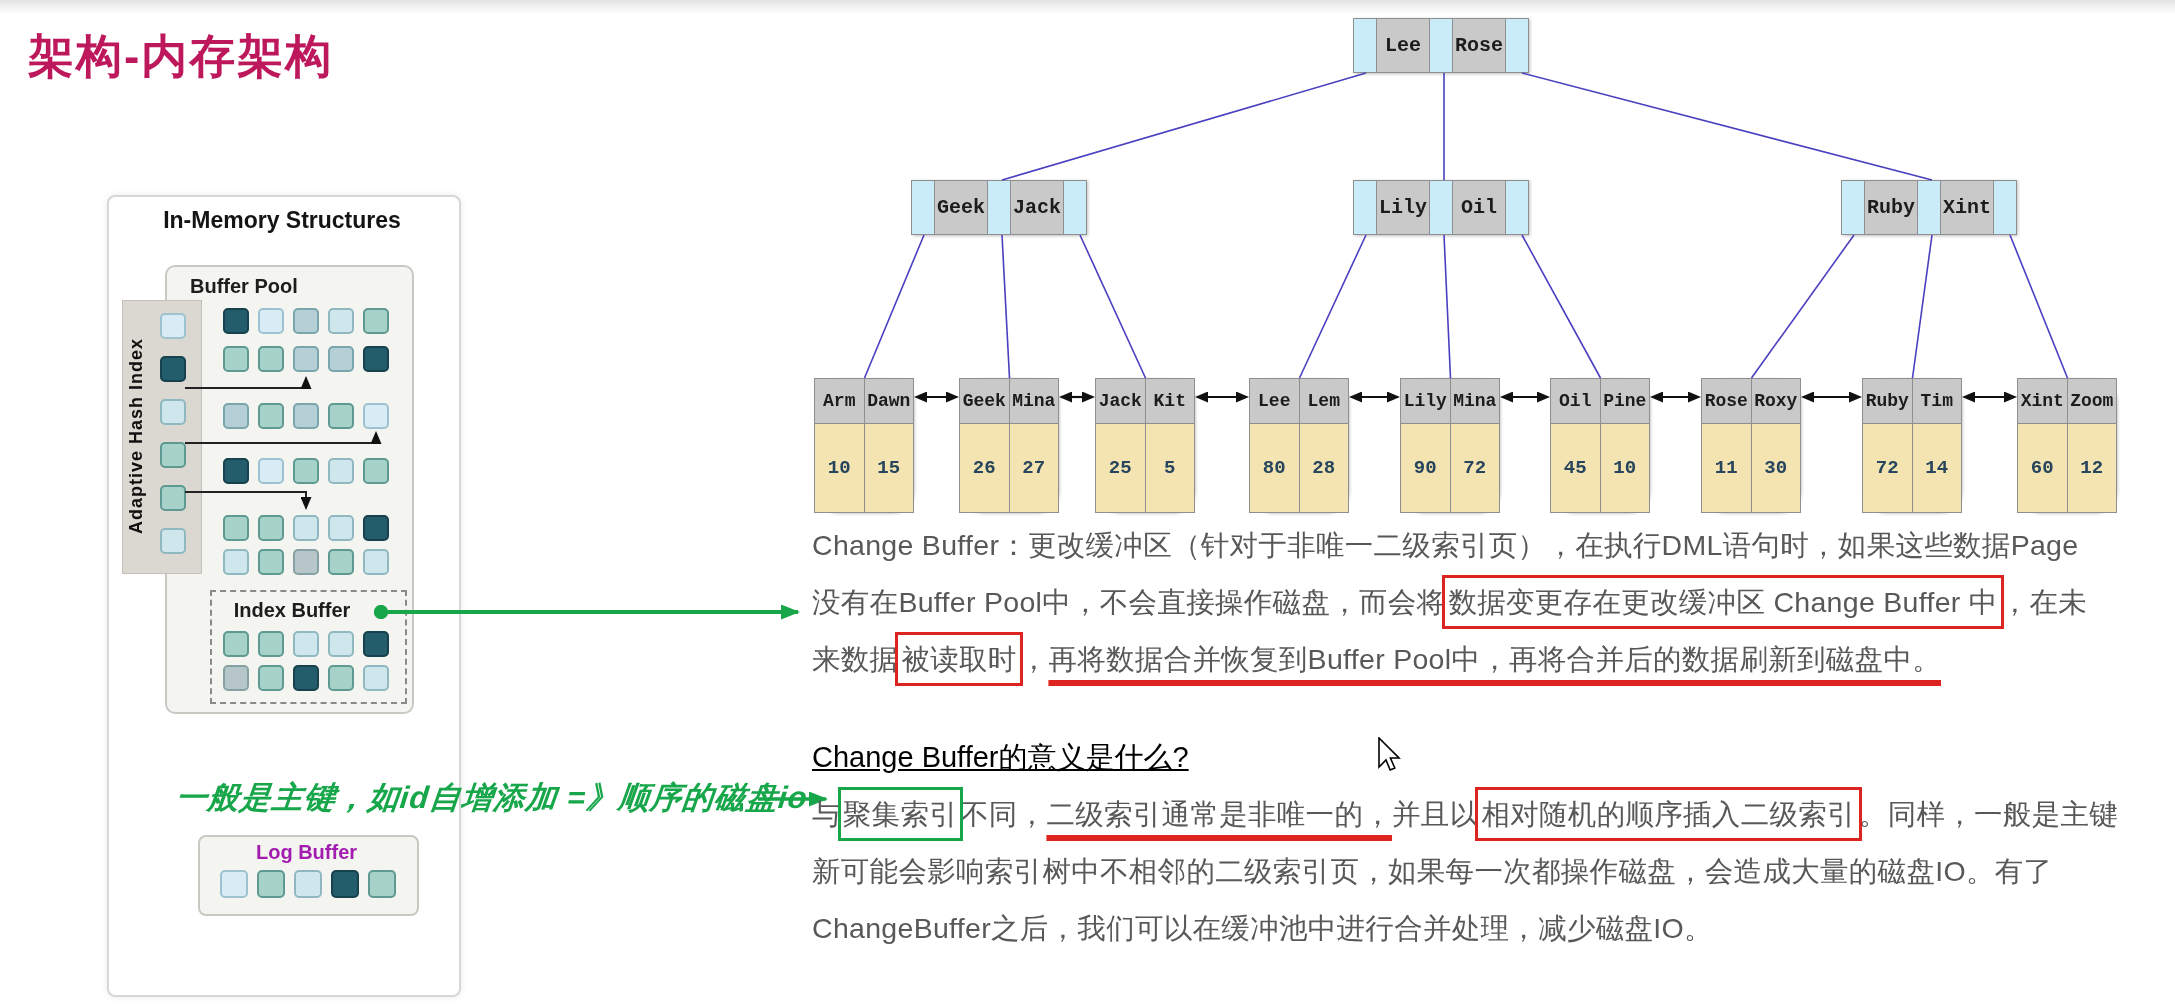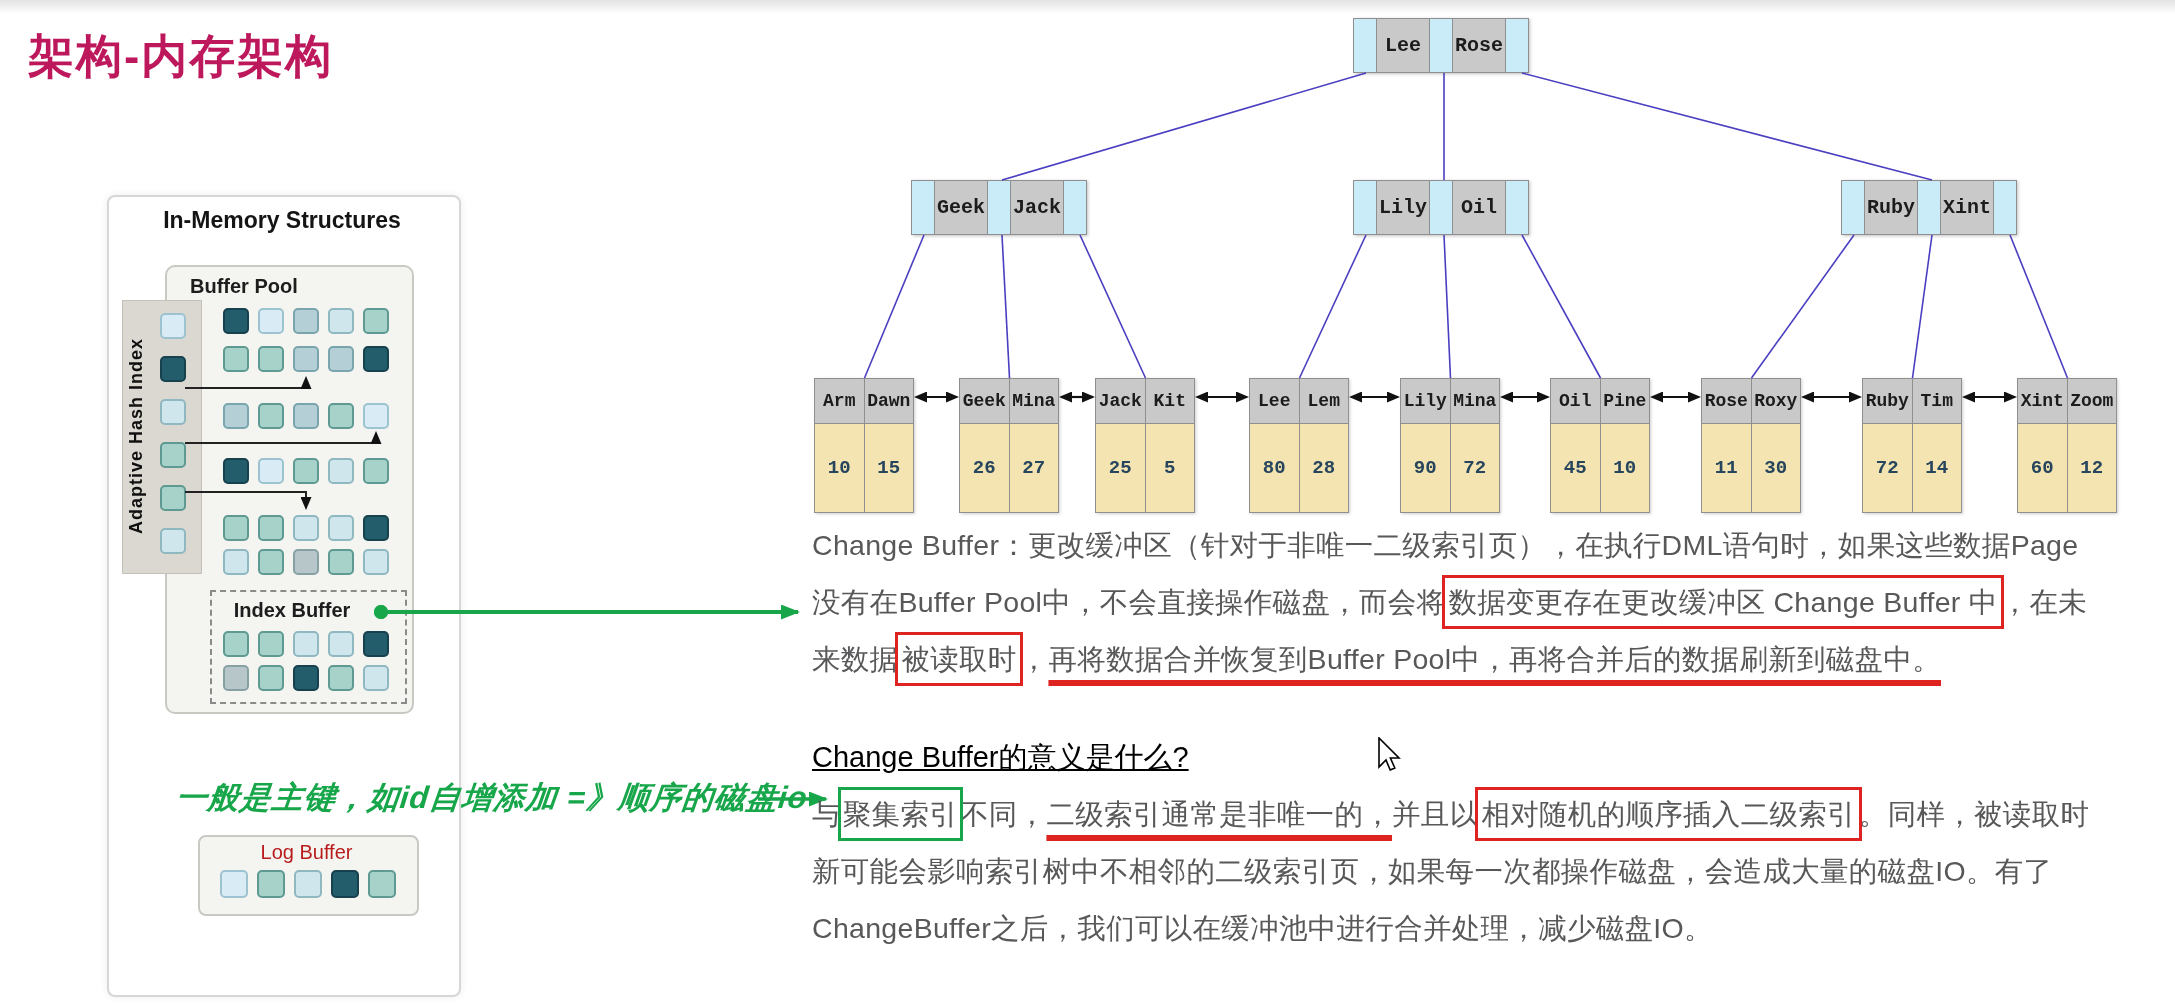--- a/index.html
+++ b/index.html
@@ -28,32 +28,32 @@
   .sq{width:26px;height:26px;border-radius:5px;border:2px solid #888;box-sizing:border-box;}
   .sq.lg{width:28px;height:28px;}
   .cb-box{position:absolute;left:210px;top:590px;width:193px;height:110px;
           border:2px dashed #8a8a8a;}
   .cb-label{position:absolute;left:212px;top:599px;width:160px;text-align:center;
             font-size:20px;font-weight:bold;color:#1d1d1d;}
   .cb-dot{position:absolute;left:374px;top:605px;width:14px;height:14px;border-radius:50%;}
   .log-panel{position:absolute;left:198px;top:835px;width:217px;height:77px;background:#f4f4f1;
              border:2px solid #c9c9c4;border-radius:8px;}
   .log-title{position:absolute;left:198px;top:841px;width:217px;text-align:center;
-             font-size:20px;font-weight:normal;color:#b91c1c;}
+             font-size:20px;font-weight:bold;color:#a21caf;}
   .green-note{position:absolute;left:176px;top:777px;font-size:31px;font-weight:bold;
               font-style:italic;transform:skewX(-6deg);white-space:nowrap;letter-spacing:1px;}
   
   .tnode{position:absolute;height:55px;display:flex;background:#fff;
          box-shadow:1px 1px 3px rgba(0,0,0,0.25);}
   .tc{height:100%;box-sizing:border-box;border:1px solid #8f8f8f;margin-left:-1px;
       display:flex;align-items:center;justify-content:center;}
   .tc.p{width:24px;background:#c9ecf8;}
   .tc.k{width:54px;background:#c9c9c9;font-family:"Liberation Mono",monospace;
         font-weight:bold;font-size:20px;color:#1c1c1c;}
-  .leaf{position:absolute;width:99px;display:flex;box-shadow:1px 1px 3px rgba(0,0,0,0.2);}
+  .leaf{position:absolute;width:99px;display:flex;box-shadow:1px 1px 3px rgba(0,0,0,0.2);border-radius:23px;}
   .lcol{flex:1;border:1px solid #8f8f8f;margin-left:-1px;box-sizing:border-box;}
   .lhead{height:44px;background:#c9c9c9;border-bottom:1px solid #8f8f8f;display:flex;
          align-items:center;justify-content:center;font-family:"Liberation Mono",monospace;
          font-weight:bold;font-size:18px;color:#1c1c1c;}
   .lval{height:88px;background:#f3e4b1;display:flex;align-items:center;justify-content:center;
         font-family:"Liberation Mono",monospace;font-weight:bold;font-size:19px;color:#27455c;}
   #overlay{position:absolute;left:0;top:0;pointer-events:none;}
   
   .textcol{position:absolute;left:812px;width:1365px;color:#58585a;}
   .tline{white-space:nowrap;height:57px;line-height:57px;font-size:28.5px;letter-spacing:0.3px;}
@@ -319,21 +319,21 @@
 
   <div class="textcol" style="top:517px;">
     <div class="tline"><span>Change Buffer：更改缓冲区（针对于非唯一二级索引页），在执行DML语句时，如果这些数据Page</span></div>
     <div class="tline"><span>没有在Buffer Pool中，不会直接操作磁盘，而会将</span><span class="rbox">数据变更存在更改缓冲区 Change Buffer 中</span><span>，在未</span></div>
     <div class="tline"><span>来数据</span><span class="rbox">被读取时</span><span>，</span><span class="rline">再将数据合并恢复到Buffer Pool中，再将合并后的数据刷新到磁盘中。</span></div>
   </div>
 
   <div class="heading" style="color: #000000; text-decoration: underline;">Change Buffer的意义是什么?</div>
 
   <div class="textcol" style="top:786px;">
-    <div class="tline"><span>与</span><span class="gbox">聚集索引</span><span>不同，</span><span class="rline">二级索引通常是非唯一的，</span><span>并且以</span><span class="rbox">相对随机的顺序插入二级索引</span><span>。同样，被读取时</span></div>
+    <div class="tline"><span>与</span><span class="gbox">聚集索引</span><span>不同，</span><span class="rline">二级索引通常是非唯一的，</span><span>并且以</span><span class="rbox">相对随机的顺序插入二级索引</span><span>。同样，一般是主键</span></div>
     <div class="tline"><span>新可能会影响索引树中不相邻的二级索引页，如果每一次都操作磁盘，会造成大量的磁盘IO。有了</span></div>
     <div class="tline"><span>ChangeBuffer之后，我们可以在缓冲池中进行合并处理，减少磁盘IO。</span></div>
   </div>
 
   <svg class="cursor" width="26" height="36" viewBox="0 0 26 36">
     <path d="M1,1 L1,30 L8,23 L12.2,33 L16.8,31 L12.4,21 L21,21 Z" fill="#ffffff" stroke="#000" stroke-width="1.6"></path>
   </svg>
 </div>
 
 </body></html>

